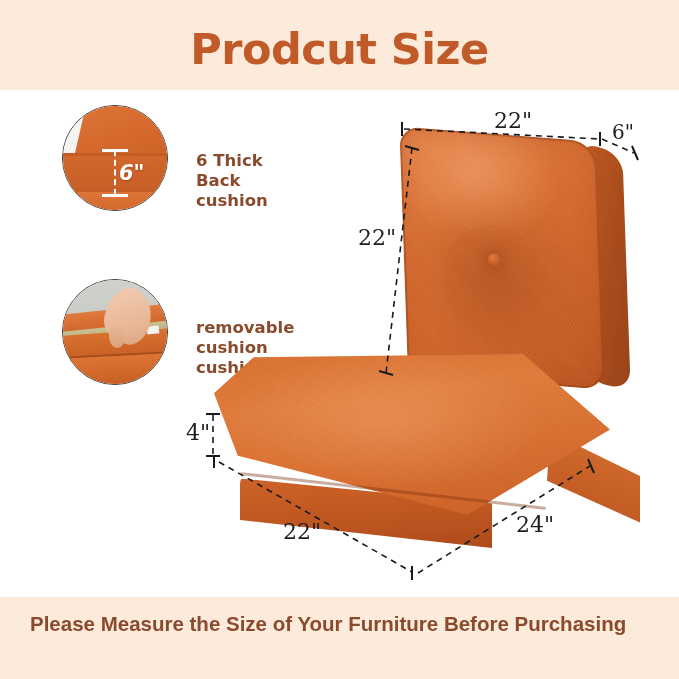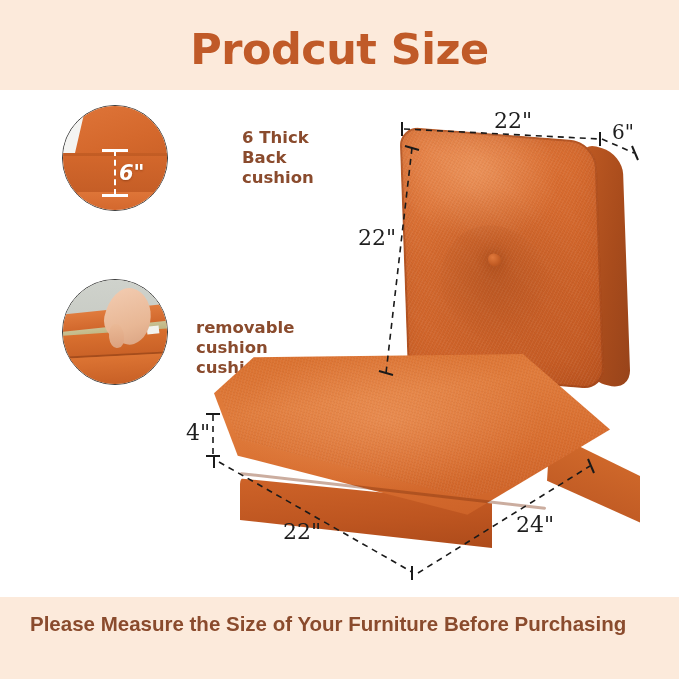--- a/index.html
+++ b/index.html
@@ -335,21 +335,21 @@
       <div class="ins1-shadow"></div>
       <div class="ins1-face"></div>
       <div class="ins1-band"></div>
       <div class="ins1-bottom"></div>
       <div class="m6-bar top"></div>
       <div class="m6-line"></div>
       <div class="m6-bar bot"></div>
       <div class="m6-text">6"</div>
     </div>
   </div>
-  <div class="feature-label" style="left:196px;top:128px;margin-left:46px;">6 Thick
+  <div class="feature-label" style="left:196px;top:151px;">6 Thick
 Back cushion</div>
 </div>
 
 <div class="feature-block" style="left:0;top:0;">
   <div class="feature-circle" style="left:62px;top:279px;">
     <div class="ins2-wrap">
       <div class="ins2-bg-grey"></div>
       <div class="ins2-strip-a"></div>
       <div class="ins2-foam"></div>
       <div class="ins2-strip-b"></div>

